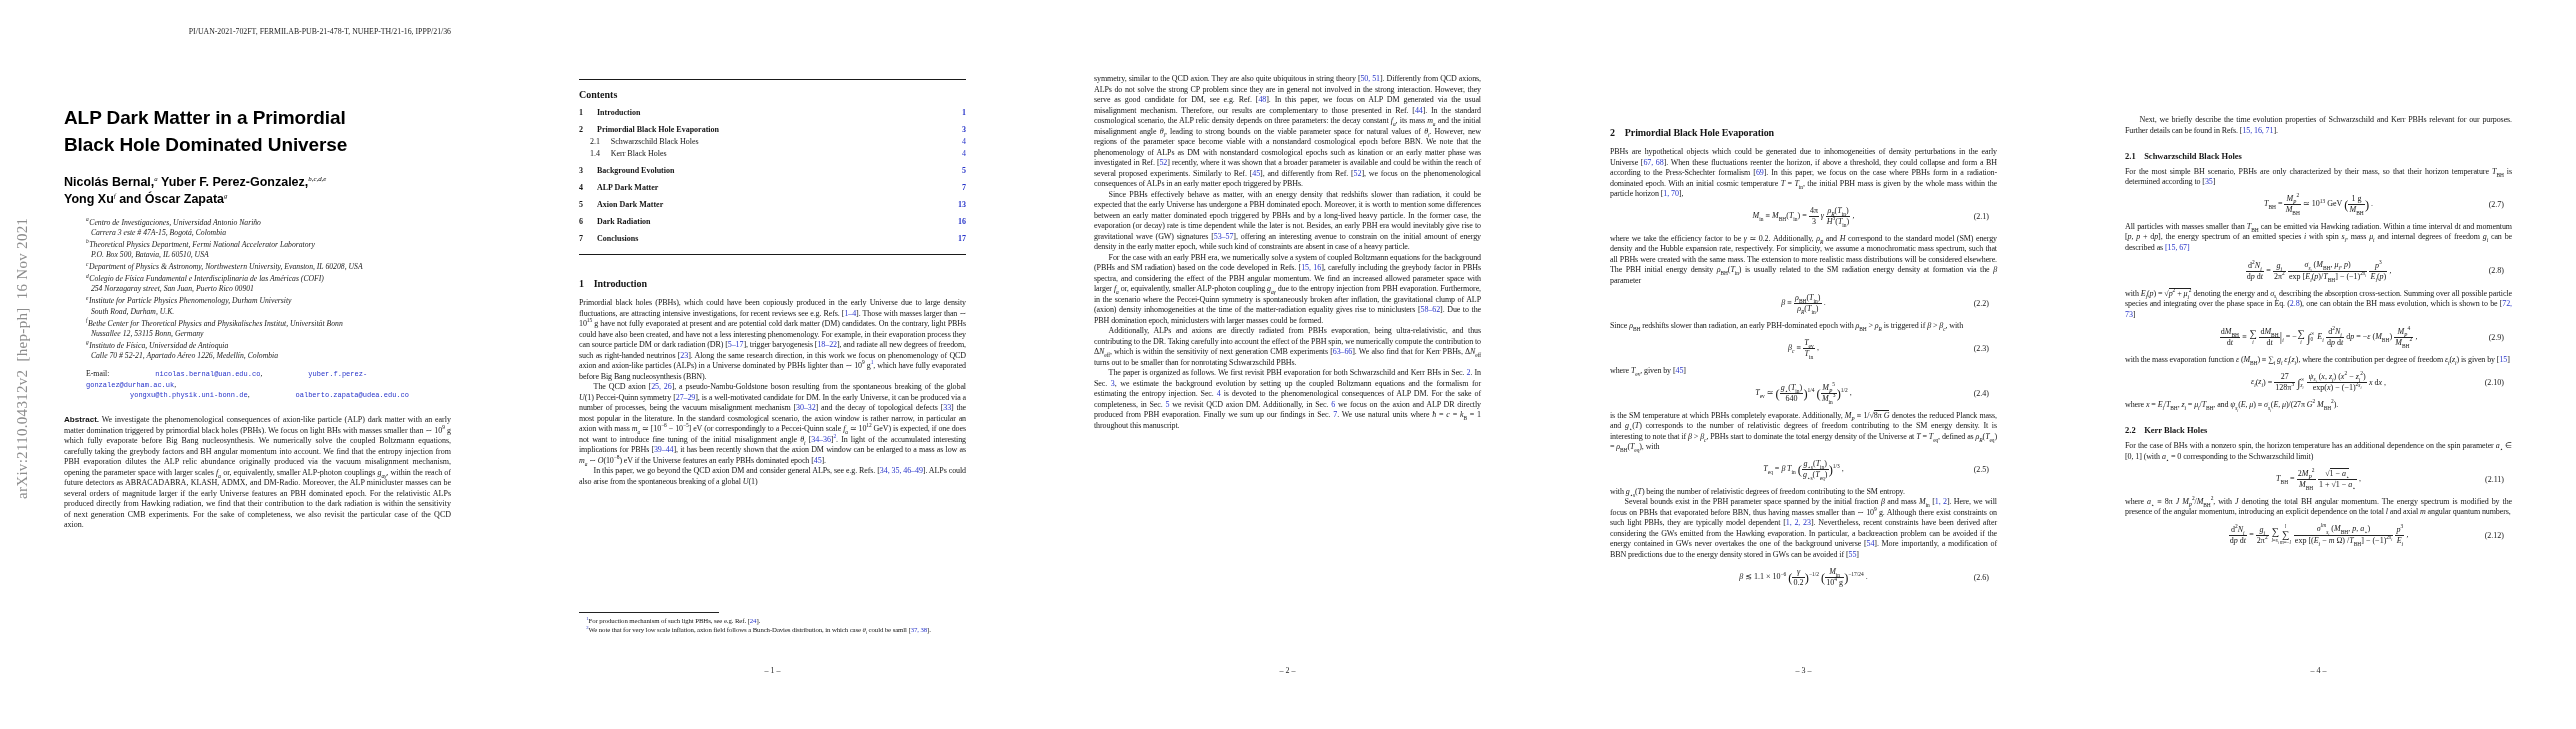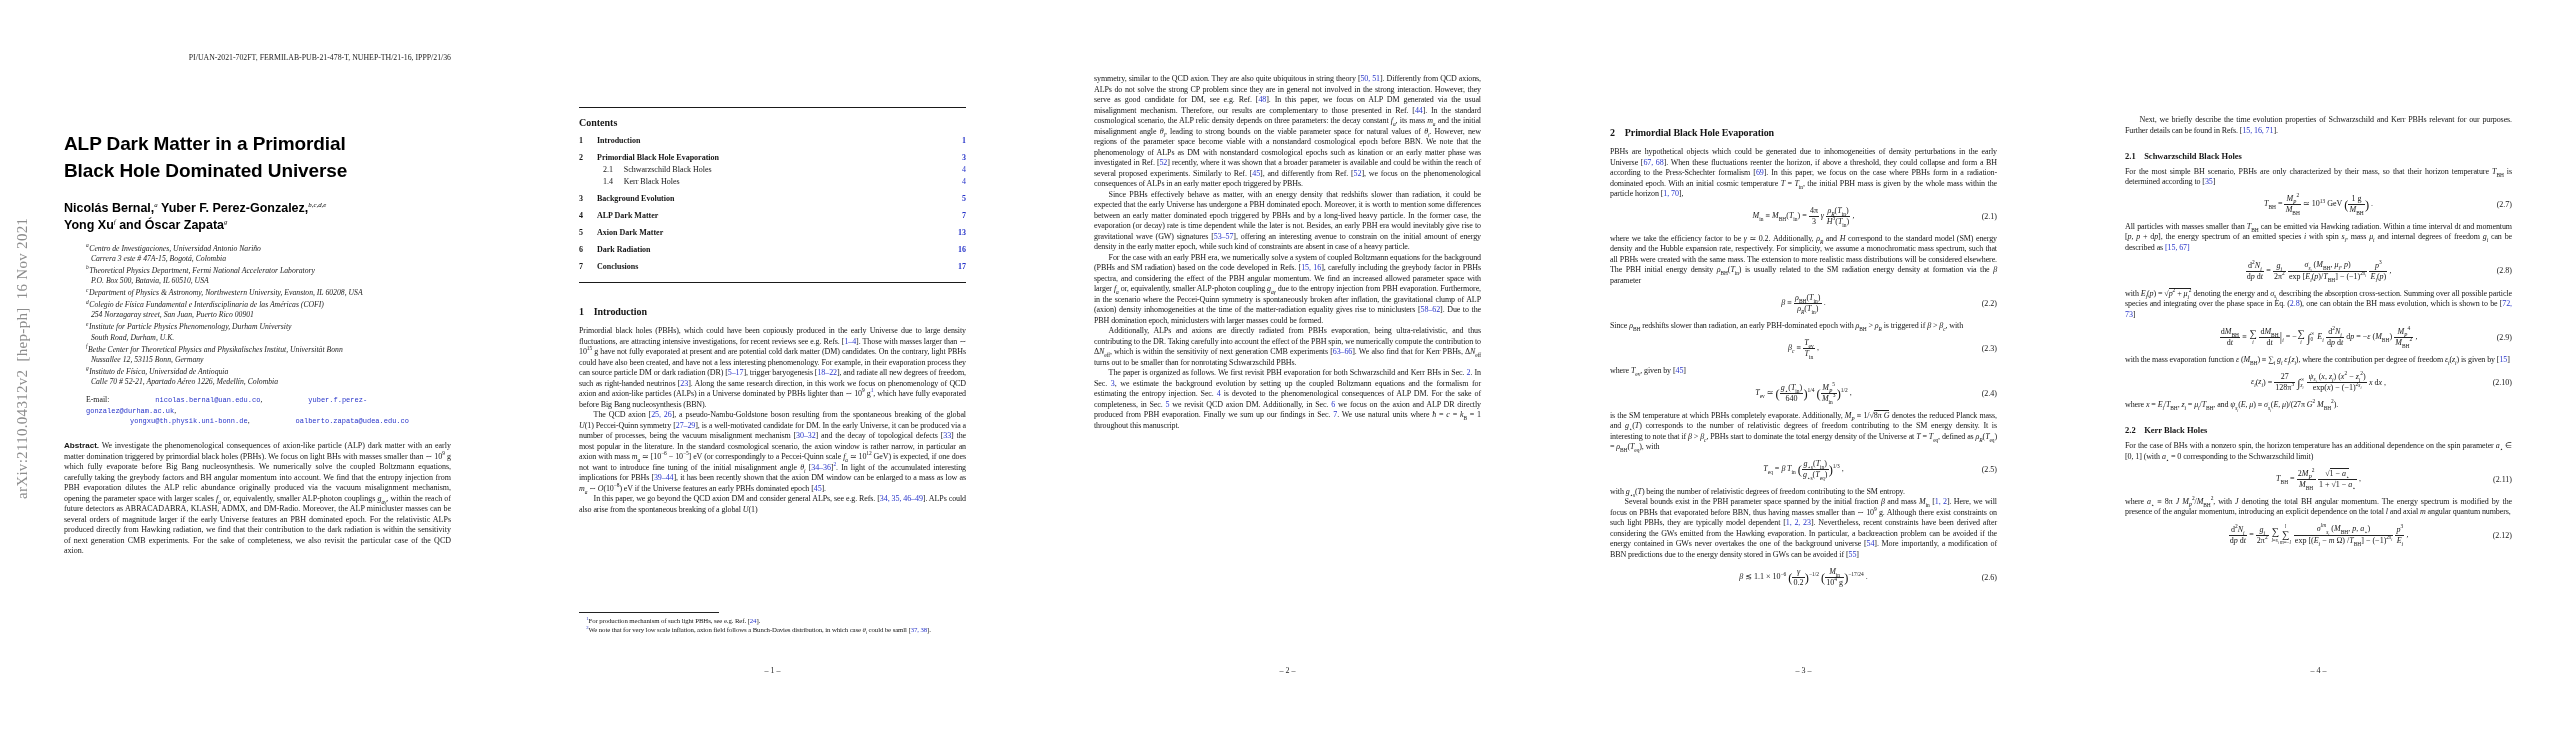--- a/index.html
+++ b/index.html
@@ -14,57 +14,57 @@
   .cite{color:var(--link);}
   sup{font-size:0.68em;vertical-align:super;line-height:0;}
   sub{font-size:0.68em;vertical-align:sub;line-height:0;}
 
   
   .watermark{position:absolute;left:8.5px;top:170px;height:377px;width:27px;
     display:flex;align-items:center;justify-content:center;
     writing-mode:vertical-rl;transform:rotate(180deg);
     font-family:"Liberation Serif",serif;font-size:15px;color:var(--watermark);
     white-space:pre;letter-spacing:0.3px;}
-  .cov-header{padding-top:53px;text-align:right;font-size:7.8px;color:#1c1c1c;}
+  .cov-header{padding-top:27px;text-align:right;font-size:7.8px;color:#1c1c1c;}
   .title{margin-top:68px;font-family:"Liberation Sans",sans-serif;font-weight:bold;
     font-size:19px;line-height:27px;color:#000;letter-spacing:-0.1px;}
   .authors{margin-top:16px;font-family:"Liberation Sans",sans-serif;font-weight:bold;
     font-size:12.5px;line-height:17px;color:#000;}
   .authors sup{font-family:"Liberation Serif",serif;font-style:italic;font-weight:normal;font-size:0.55em;}
   .affils{margin-top:9.7px;margin-left:22px;font-style:italic;font-size:7.7px;line-height:10.2px;color:#1a1a1a;}
   .affil{margin-top:1.8px;}
   .affil sup{font-size:0.7em;padding-right:0.6px;}
   .affil .l2{padding-left:4.9px;}
   .emails{margin-top:8px;margin-left:22px;font-size:7.8px;line-height:10.6px;}
   .email{font-family:"Liberation Mono",monospace;font-size:7px;color:var(--link);padding-left:44px;}
   .abstract{margin-top:14.6px;font-size:8px;line-height:10.5px;text-align:justify;}
   .abs-label{font-family:"Liberation Sans",sans-serif;font-weight:bold;font-size:8.1px;}
 
   
   .rule{border-top:0.6px solid var(--rule);height:0;}
   .contents-title{margin-top:9px;font-weight:bold;font-size:10px;}
   .toc{margin-top:8px;font-size:8px;}
   .toc-row{display:flex;line-height:10.3px;margin-top:6.7px;}
   .toc-row.b{font-weight:bold;}
-  .toc-row.sub{margin-top:1.8px;margin-left:24px;font-weight:normal;}
+  .toc-row.sub{margin-top:1.8px;margin-left:11px;font-weight:normal;}
   .toc-num{min-width:18px;}
   .toc-row.sub .toc-num{min-width:20.7px;}
   .toc-fill{flex:1;}
   .toc-page{color:var(--link);}
   .toc-gap{margin-top:9.7px;}
   .h1{margin-top:23px;margin-bottom:9px;font-weight:bold;font-size:10px;letter-spacing:-0.1px;}
   .h2{margin-top:14.6px;margin-bottom:6px;font-weight:bold;font-size:8.5px;}
   .p{font-size:8px;line-height:10.5px;text-align:justify;letter-spacing:-0.1px;}
   .p.ind{text-indent:14.6px;}
   .p + .p{margin-top:0;}
 
   
   .eq{position:relative;display:flex;justify-content:center;align-items:center;
       margin:6.7px 0;font-size:8px;min-height:20.7px;text-align:center;}
-  .eq-num{position:absolute;right:0;font-size:8px;color:var(--text);}
+  .eq-num{position:absolute;right:8px;font-size:8px;color:var(--text);}
   .fr{display:inline-block;vertical-align:middle;text-align:center;}
   .fr .nu{display:block;line-height:1.25;padding:0 1.2px;}
   .fr .de{display:block;line-height:1.25;border-top:0.6px solid #222;padding:0 1.2px;}
   .big{font-size:1.55em;font-weight:normal;vertical-align:middle;line-height:0;}
   .ovl{border-top:0.6px solid #222;}
   .sum{display:inline-block;text-align:center;vertical-align:middle;font-size:10.3px;line-height:1;margin:0 0.6px;}
   .sum .lm{display:block;font-size:5.2px;line-height:1.1;}
   .int{font-size:11.5px;vertical-align:middle;}
   .ilim{display:inline-flex;flex-direction:column;font-size:5.2px;line-height:1.15;
         vertical-align:middle;text-align:left;margin-right:1.2px;}
@@ -122,21 +122,21 @@
         <span><span class="email">yongxu@th.physik.uni-bonn.de</span>, <span class="email">oalberto.zapata@udea.edu.co</span></span>
       </div>
       <div class="abstract">
         <span class="abs-label">Abstract.</span>
         <span class="abs-text">We investigate the phenomenological consequences of axion-like particle (ALP) dark matter with an early matter domination triggered by primordial black holes (PBHs). We focus on light BHs with masses smaller than ∼ 10<sup>9</sup> g which fully evaporate before Big Bang nucleosynthesis. We numerically solve the coupled Boltzmann equations, carefully taking the greybody factors and BH angular momentum into account. We find that the entropy injection from PBH evaporation dilutes the ALP relic abundance originally produced via the vacuum misalignment mechanism, opening the parameter space with larger scales <i>f<sub>a</sub></i> or, equivalently, smaller ALP-photon couplings <i>g<sub>aγ</sub></i>, within the reach of future detectors as ABRACADABRA, KLASH, ADMX, and DM-Radio. Moreover, the ALP minicluster masses can be several orders of magnitude larger if the early Universe features an PBH dominated epoch. For the relativistic ALPs produced directly from Hawking radiation, we find that their contribution to the dark radiation is within the sensitivity of next generation CMB experiments. For the sake of completeness, we also revisit the particular case of the QCD axion.</span>
       </div>
     </div>
   </section>
 
   <section class="page" style="left:515px">
-    <div class="content" style="padding-top:107px">
+    <div class="content" style="padding-top:79px">
       <div class="rule"></div>
       <div class="contents-title">Contents</div>
       <div class="toc">
           <div class="toc-row b">
             <span class="toc-num">1</span>
             <span class="toc-label">Introduction</span>
             <span class="toc-fill"></span>
             <span class="toc-page">1</span>
           </div>
           <div class="toc-row b">

